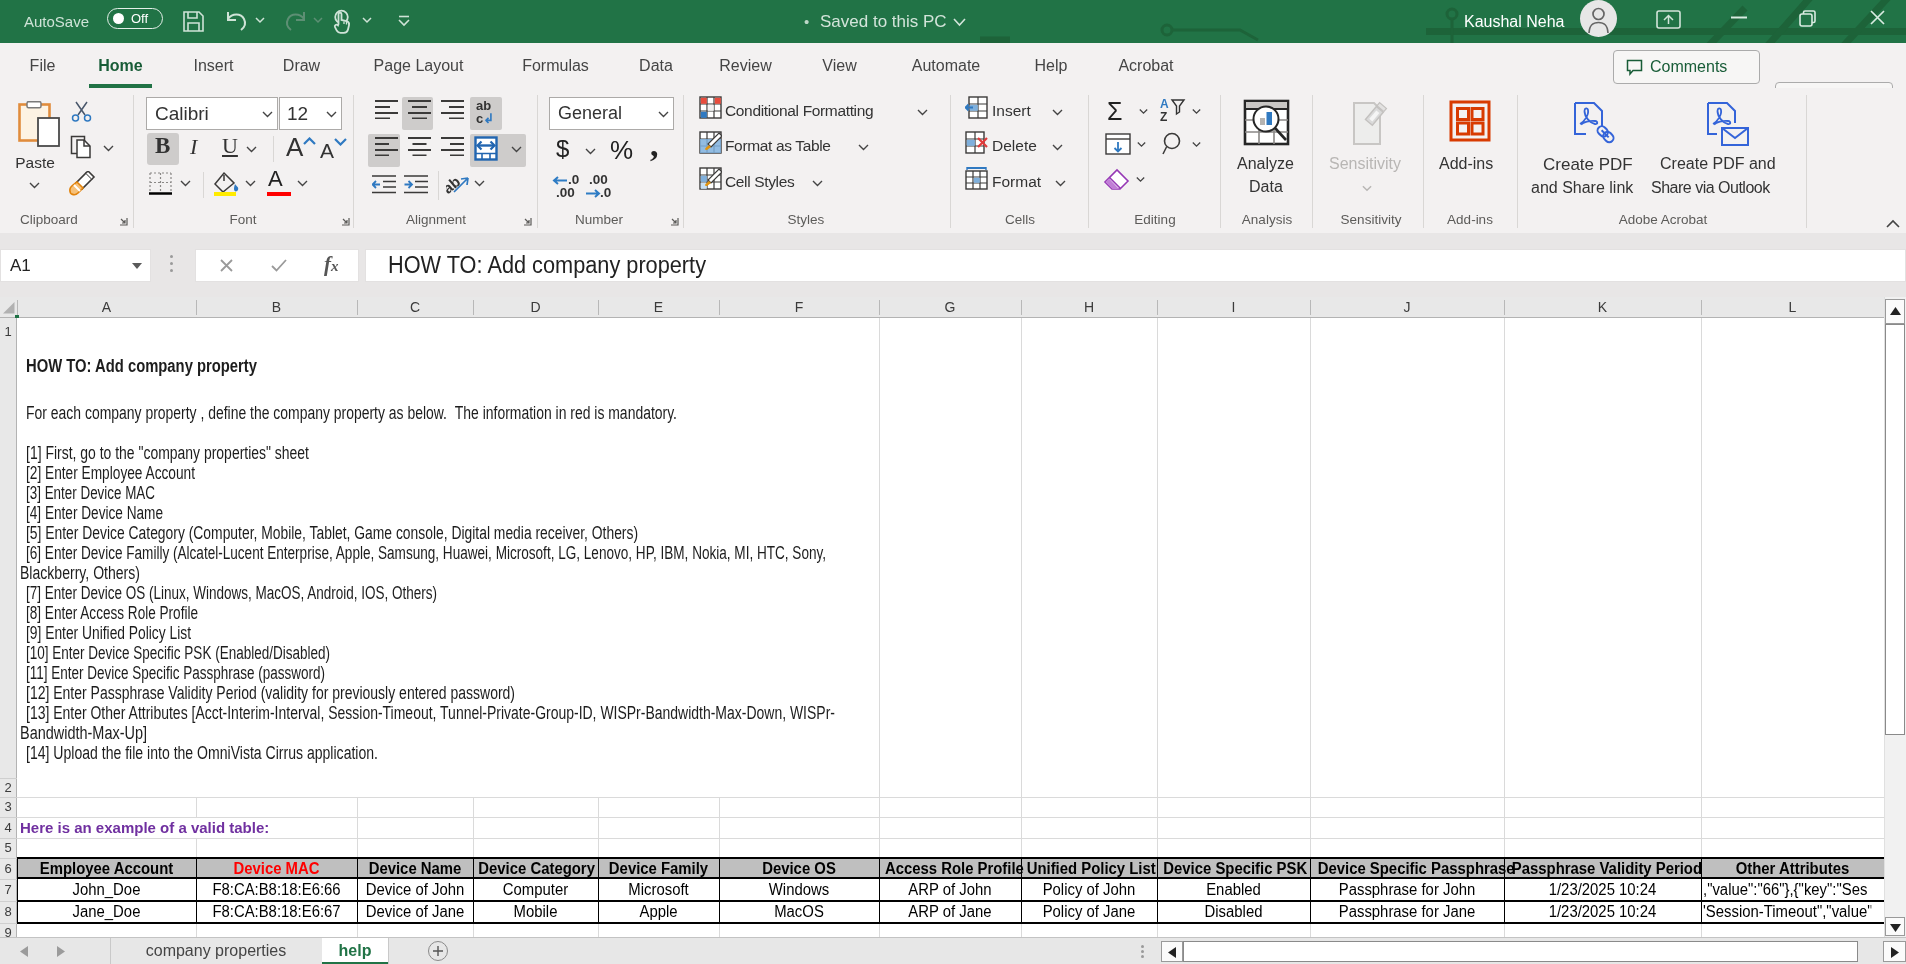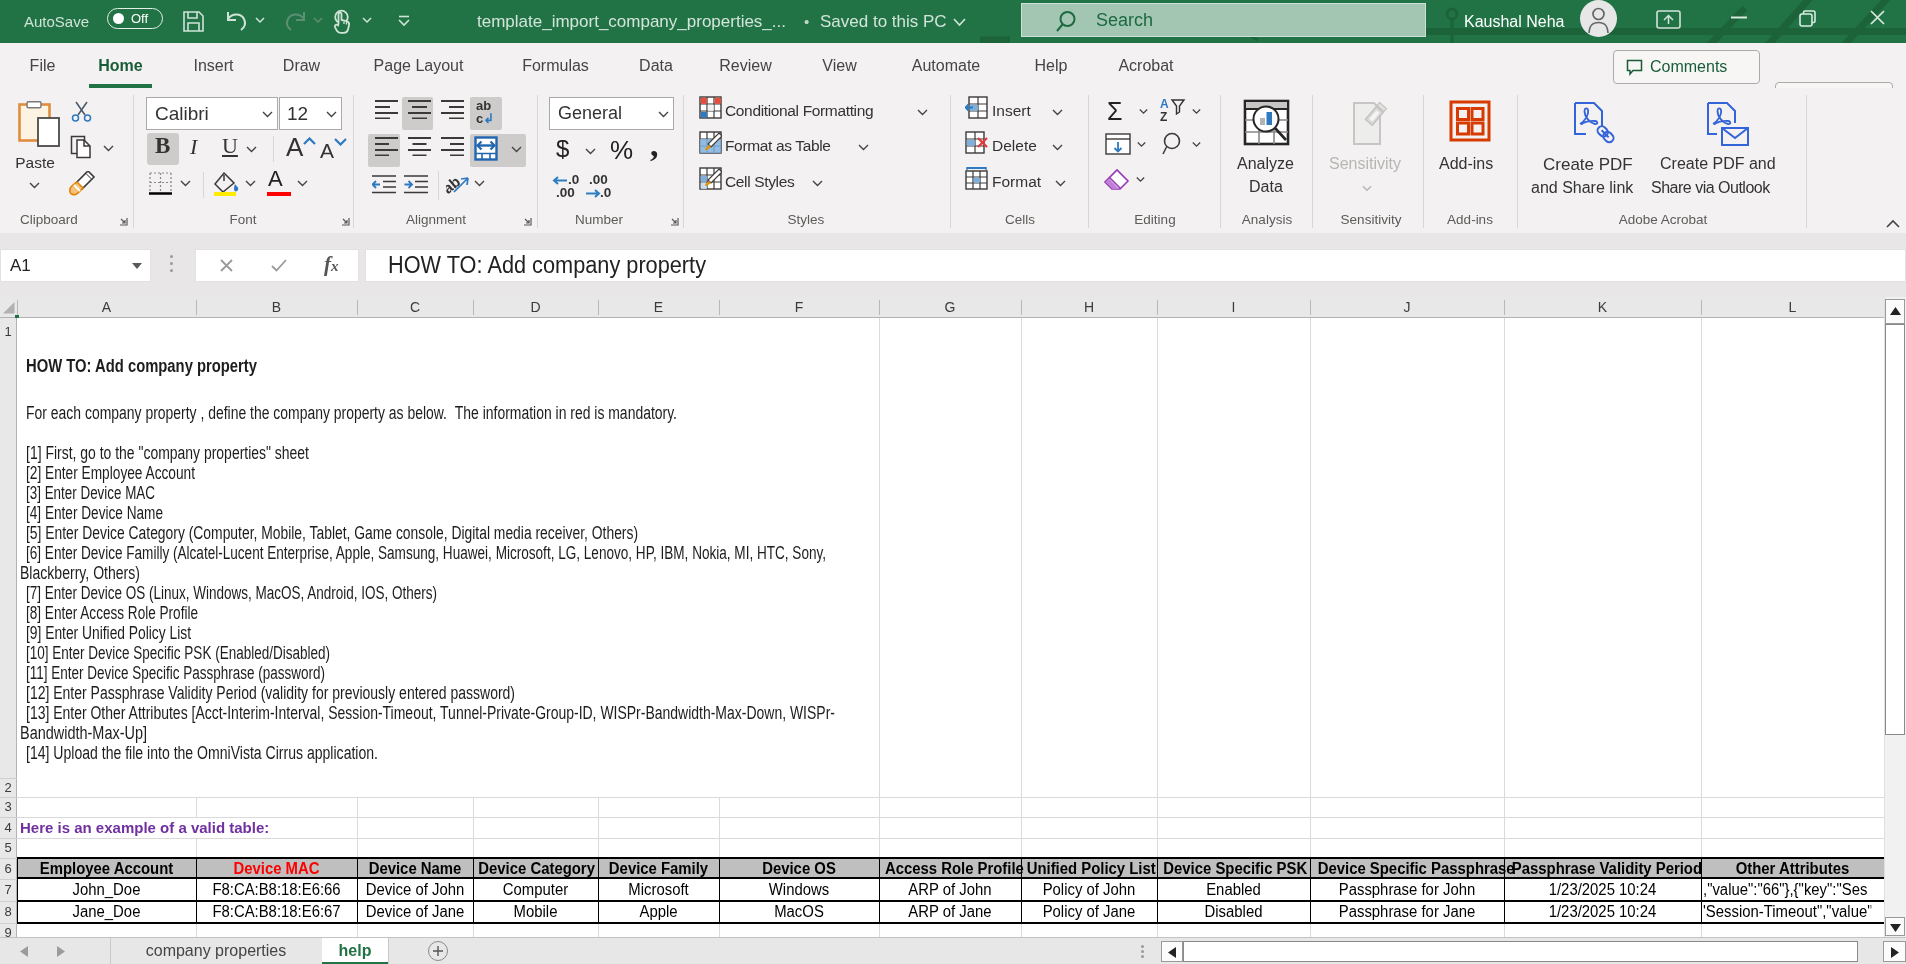--- a/index.html
+++ b/index.html
@@ -96,34 +96,26 @@
       <path d="M 11 16 L 11 13.5 M 13.5 16.5 L 13.5 14" stroke-width="1.3"></path>
     </svg>
     <svg class="abs" style="left:362px;top:17px" width="10" height="7" viewBox="0 0 10 7" fill="none" stroke="#cfe3d7" stroke-width="1.5">
         <path d="M 1 1 L 5 5 L 9 1"></path>
       </svg>
 
     <svg class="abs" style="left:397px;top:15px" width="14" height="12" viewBox="0 0 14 12" fill="none" stroke="#cfe3d7" stroke-width="1.6">
       <path d="M 2 1.5 L 12 1.5"></path>
         <path d="M 2 5 L 7 10 L 12 5"></path>
     </svg>
-    <div class="tb-txt" style="left:477px;font-size:17px;color:#d3e4da;">template_import_company_properties_...</div>
     <div class="tb-txt" style="left:804px;color:#bdd7c8;">•</div>
     <div class="tb-txt" style="left:820px;font-size:17px;color:#d3e4da;">Saved to this PC</div>
     <svg class="abs" style="left:953px;top:18px" width="13" height="9" viewBox="0 0 13 9" fill="none" stroke="#d3e4da" stroke-width="1.6">
         <path d="M 1 1 L 6.5 7 L 12 1"></path>
       </svg>
 
-    <div class="abs" style="left:1021px;top:3px;width:405px;height:34px;background:#a3c6b2;border:1px solid #cde2d6;box-sizing:border-box;">
-      <svg class="abs" style="left:34px;top:6px" width="20" height="24" viewBox="0 0 20 24" fill="none" stroke="#1d6a41" stroke-width="2">
-        <circle cx="11.5" cy="9" r="7"></circle>
-          <path d="M 6.5 14.5 L 1 21"></path>
-      </svg>
-      <div class="abs" style="left:74px;top:0;height:32px;line-height:32px;color:#1d6a41;font-size:18px;">Search</div>
-    </div>
     <div class="tb-txt tb-white" style="left:1464px;font-size:16px;">Kaushal Neha</div>
 
     <div class="abs" style="left:1580px;top:0px;width:37px;height:37px;border-radius:50%;background:#e7e7e7;overflow:hidden;">
       <svg width="37" height="37" viewBox="0 0 37 37" fill="none" stroke="#666" stroke-width="1.7">
         <circle cx="18.5" cy="14" r="5.5"></circle>
         <path d="M 9 33 C 9.5 24 13.5 22.5 18.5 22.5 C 23.5 22.5 27.5 24 28 33"></path>
       </svg>
     </div>
 
     <svg class="abs" style="left:1656px;top:10px" width="25" height="19" viewBox="0 0 25 19" fill="none" stroke="#d3e4da" stroke-width="1.6">

